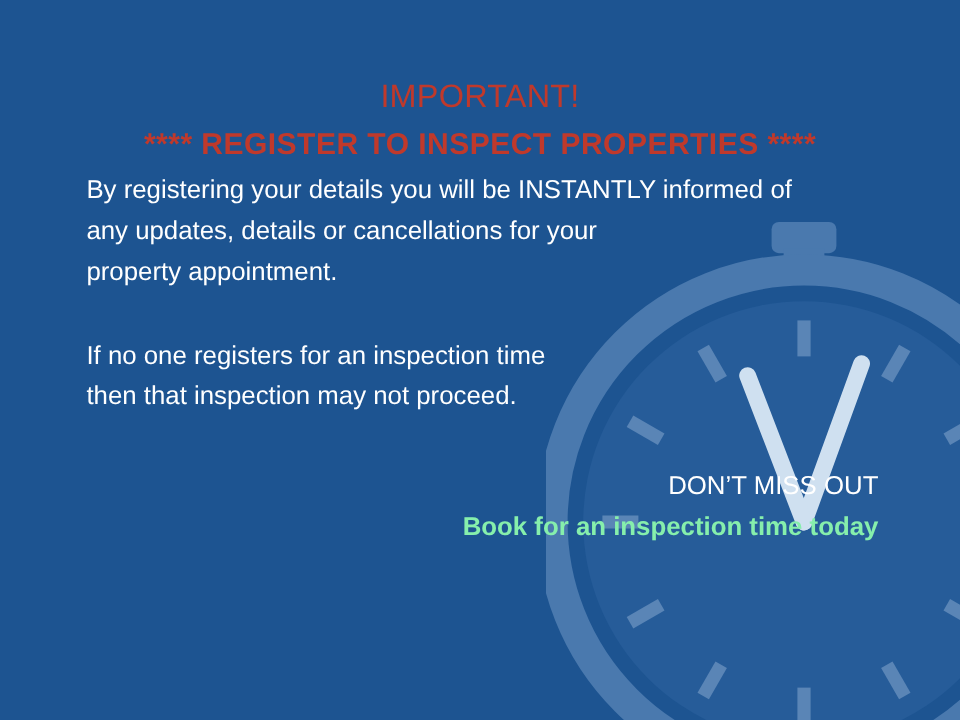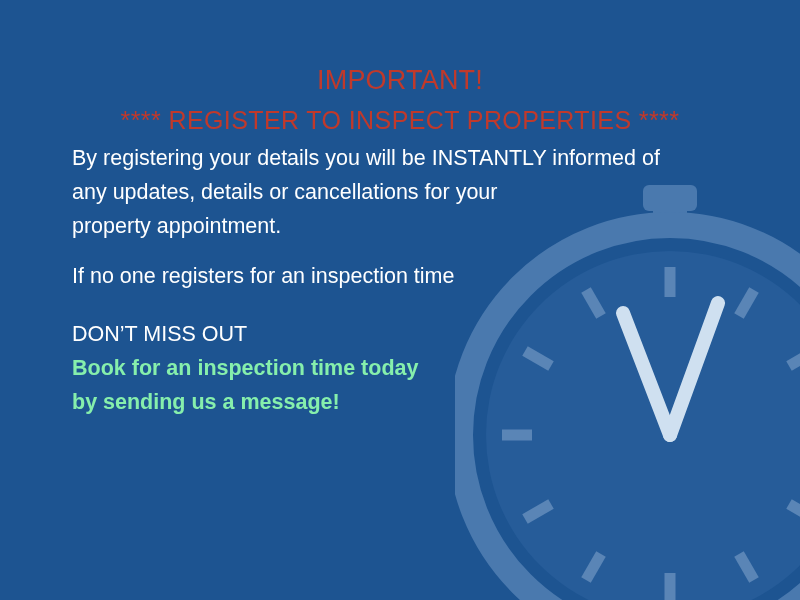--- a/index.html
+++ b/index.html
@@ -40,43 +40,44 @@
     top: 32px;
     width: 800px;
     text-align: center;
     color: #c0392b;
     font-size: 27px;
     line-height: 1.22;
     letter-spacing: .2px;
     margin-top: 32px;
   }
   .headline .line2 {
-    font-weight: normal;
+    font-weight: bold;
     font-size: 25px;
     margin-top: 8px;
     letter-spacing: .4px;
   }
 
   .body-block {
     position: absolute;
     left: 72px;
     top: 142px;
     width: 660px;
     color: #ffffff;
     font-size: 21.5px;
     line-height: 1.58;
   }
   .para {
     margin: 0;
   }
   .para + .para {
-    margin-top: 16px;
+    margin-top: 36px;
   }
   .cta {
-    margin-top: 24px;
+    margin-top: 41px;
+    text-align: right;
   }
   .cta .cta-white {
     color: #ffffff;
     display: block;
   }
   .cta .cta-red {
     color: #86efac;
     font-weight: bold;
     display: block;
   }
@@ -130,23 +131,23 @@
   <div class="body-block">
 
     <p class="para">
       <span class="nowrap">By registering your details  you will be INSTANTLY informed of</span><br>
       <span>any updates, details or cancellations for your</span><br>
       <span>property appointment.</span>
     </p>
 
     <p class="para">
       <span>If no one registers for an inspection time</span><br>
+      <span>then that inspection may not proceed.</span>
     </p>
 
     <div class="cta">
       <span class="cta-white">DON’T MISS OUT</span>
       <span class="cta-red">Book for an inspection time today</span>
-      <span class="cta-red">by sending us a message!</span>
     </div>
 
   </div>
 
 </div>
 
 </body></html>

